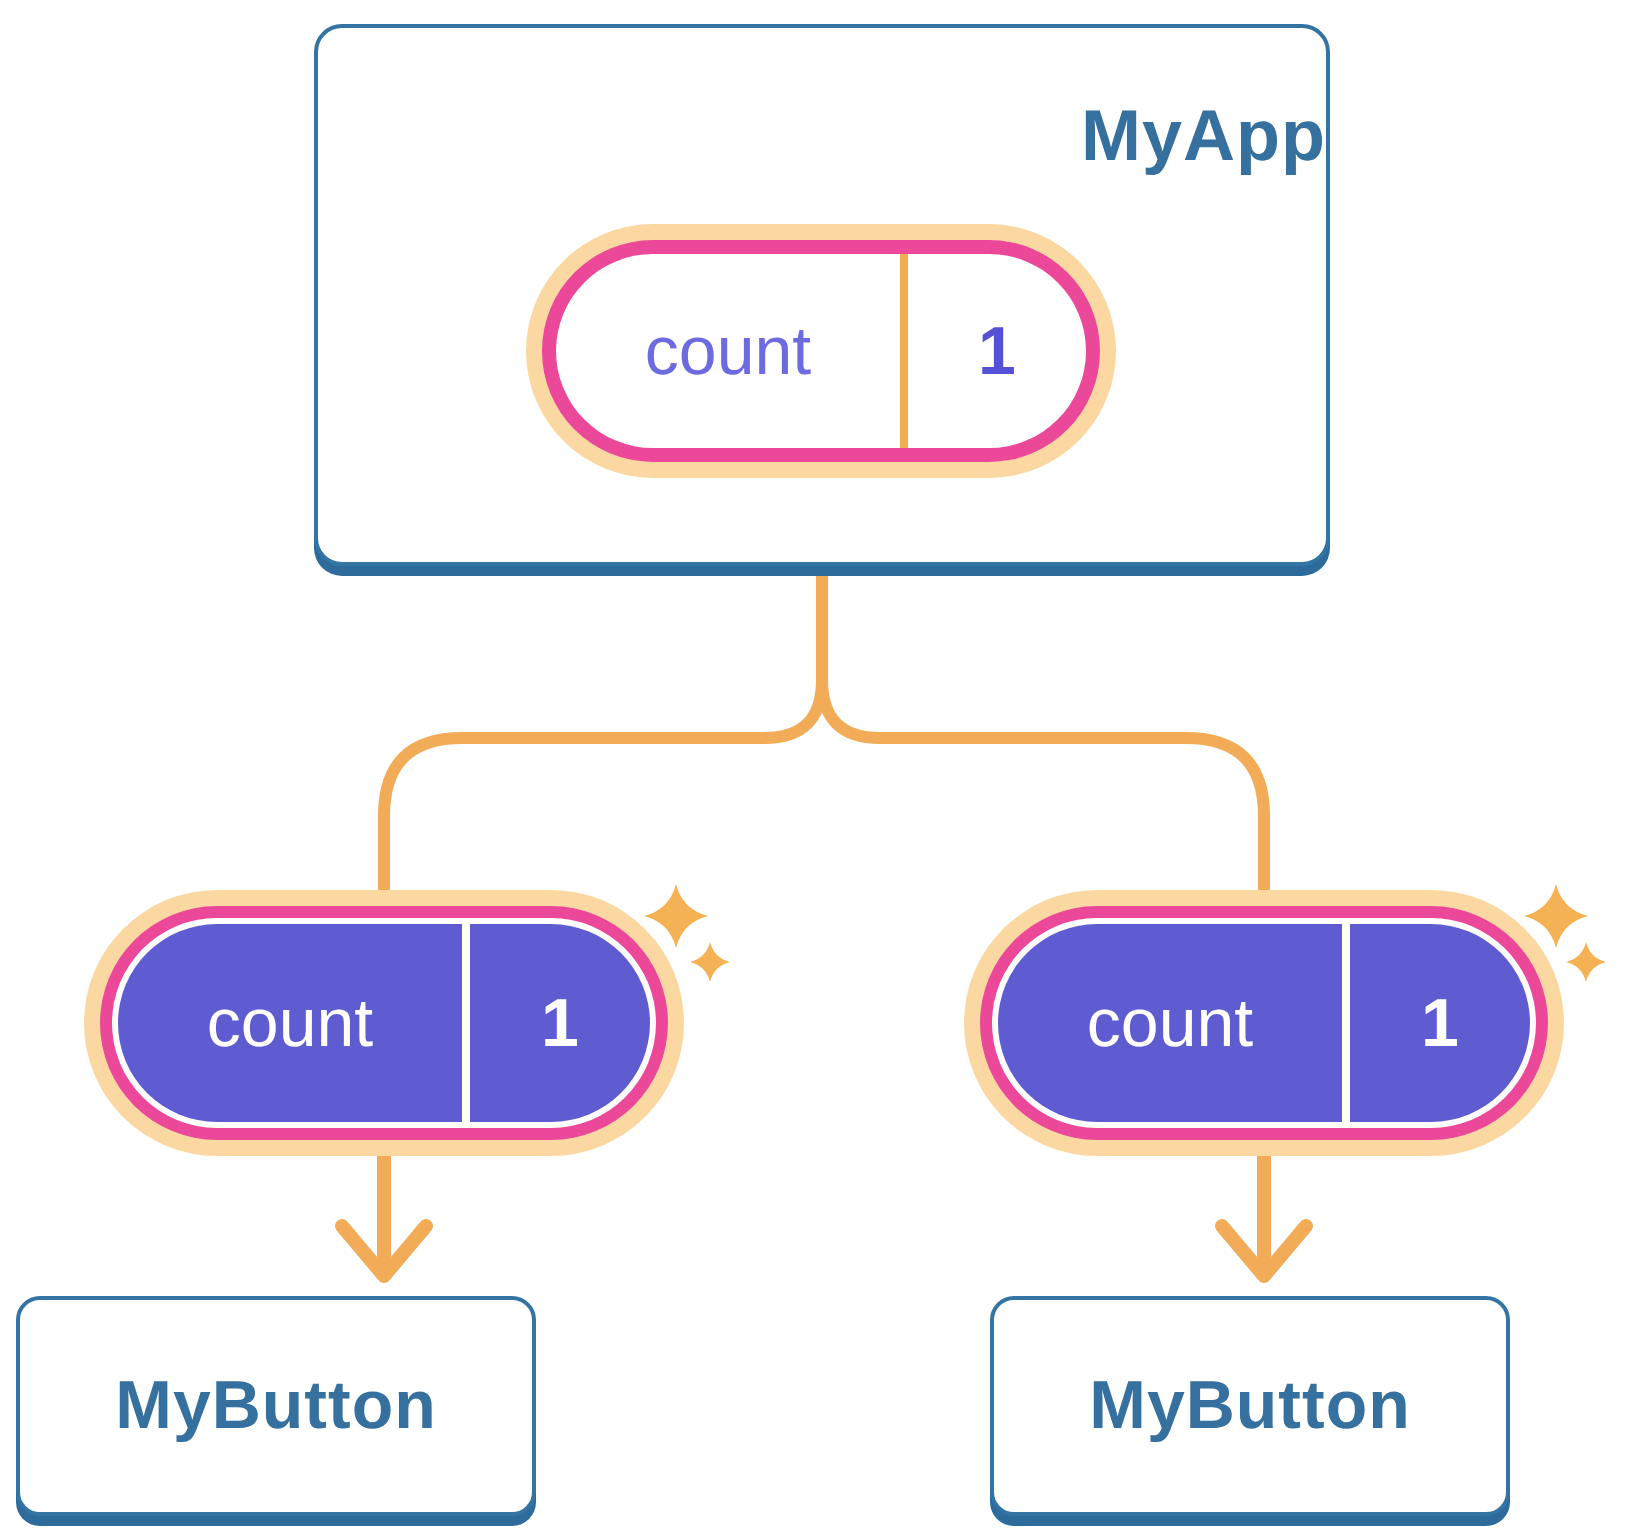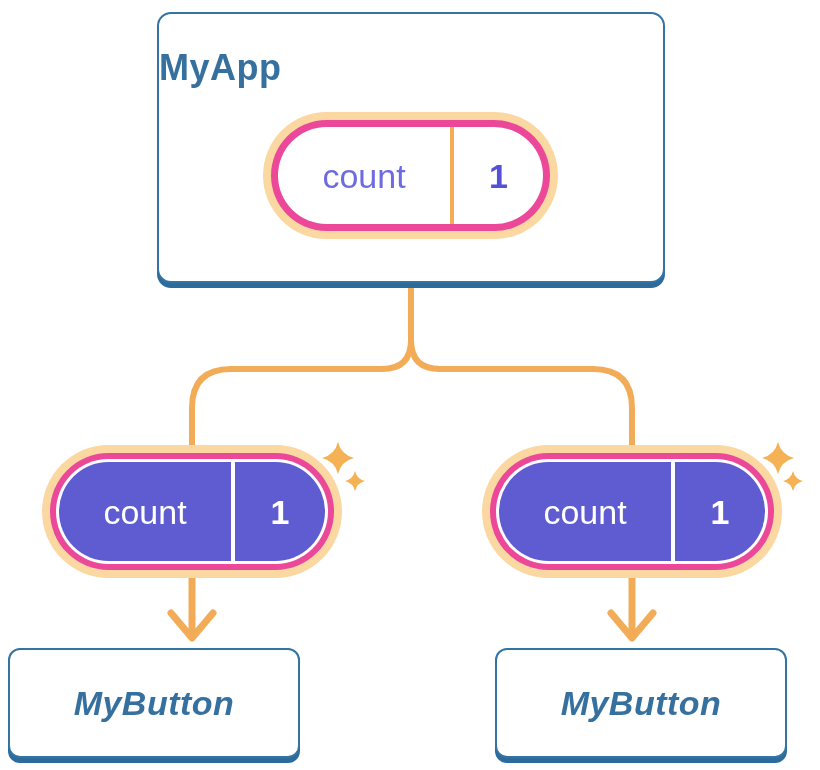--- a/index.html
+++ b/index.html
@@ -6,25 +6,25 @@
   .stage{
     position:relative;width:820px;height:770px;background:#ffffff;overflow:hidden;
     font-family:"Liberation Sans", sans-serif;
   }
   svg.overlay{position:absolute;left:0;top:0;z-index:1;}
   .card{
     position:absolute;background:#ffffff;border:2px solid #3374a3;border-radius:14px;
     box-shadow:0 5px 0 #2c6b9c;box-sizing:border-box;z-index:2;
   }
   .card-root{left:157px;top:12px;width:508px;height:271px;}
-  .card-child{display:flex;align-items:center;justify-content:center;width:292px;height:110px;top:648px;border-radius:12px;font-style:italic;}
+  .card-child{display:flex;align-items:center;justify-content:center;width:260px;height:110px;top:648px;border-radius:12px;}
   .card-child-left{left:8px;}
   .card-child-right{left:495px;}
   .card-title{
-    text-align:left;font-size:36px;font-weight:600;color:#35709e;letter-spacing:0.5px;line-height:1;
+    text-align:right;font-size:36px;font-weight:600;color:#35709e;letter-spacing:0.5px;line-height:1;
   }
   .card-root .card-title{margin-top:36px;}
   .card-child .card-title{font-size:34px;}
 
   .pill{position:absolute;z-index:3;border-radius:999px;background:#fbd8a2;padding:8px;box-sizing:border-box;}
   .pill-state{left:263px;top:112px;width:295px;height:127px;}
   .pill-prop{width:300px;height:133px;top:445px;}
   .pill-prop-left{left:42px;}
   .pill-prop-right{left:482px;}
   .pill-ring{height:100%;border-radius:999px;background:#ec4899;box-sizing:border-box;}

